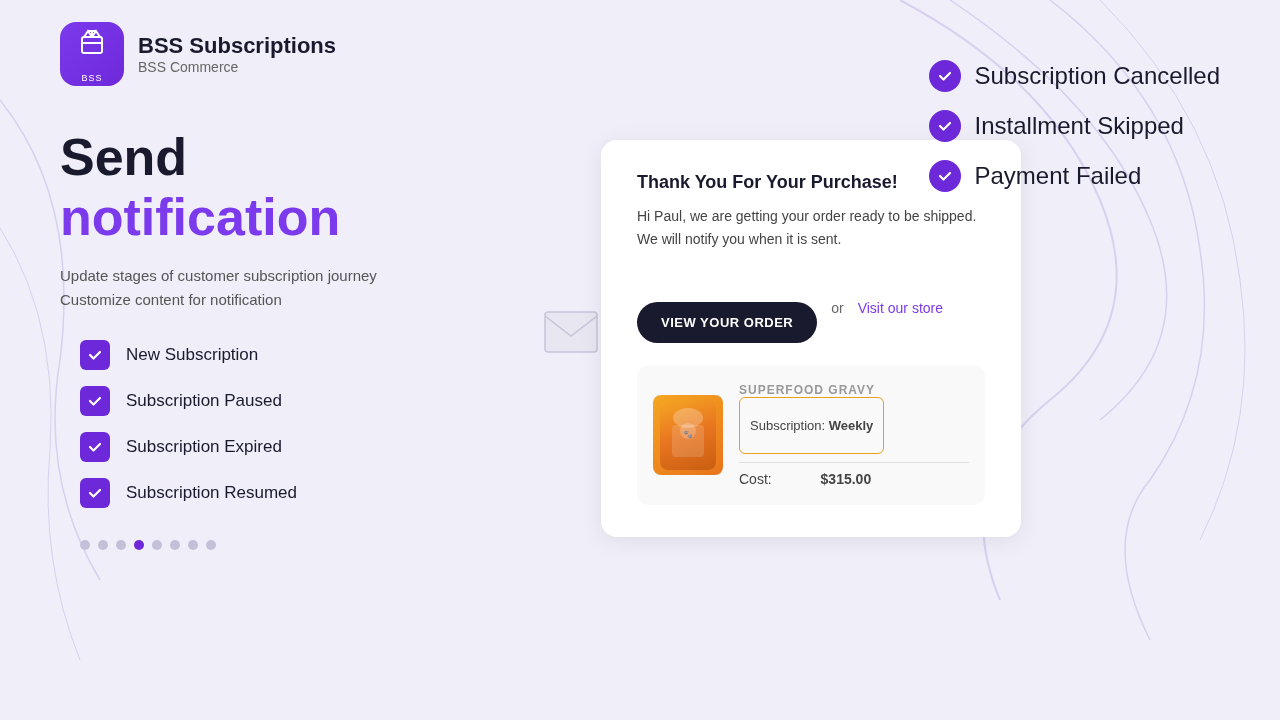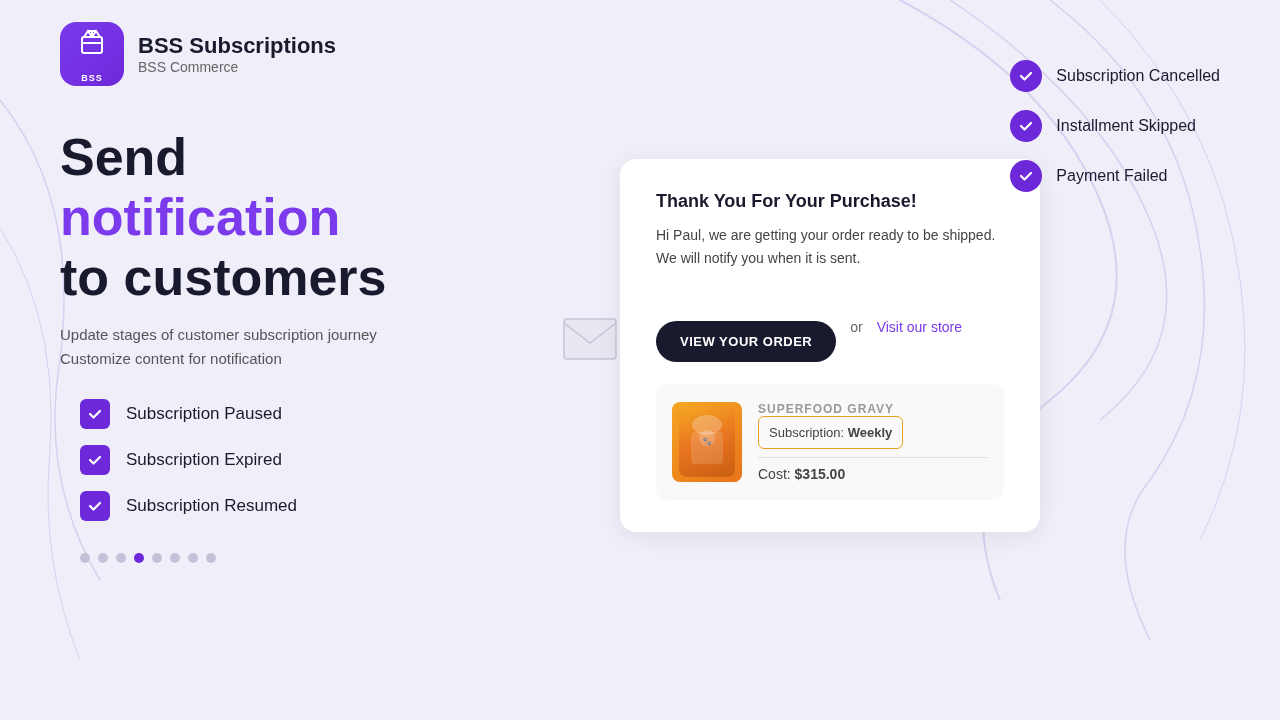--- a/index.html
+++ b/index.html
@@ -48,21 +48,21 @@
     }
 
     .logo-icon {
       width: 36px;
       height: 36px;
     }
 
     .logo-text-bss {
       color: white;
       font-size: 9px;
-      font-weight: 700;
+      font-weight: 400;
       letter-spacing: 1px;
       margin-top: 12px;
     }
 
     .brand-text {
       display: flex;
       flex-direction: column;
     }
 
     .brand-name {
@@ -102,31 +102,31 @@
       justify-content: center;
       flex-shrink: 0;
     }
 
     .notif-check svg {
       width: 16px;
       height: 16px;
     }
 
     .notif-label {
-      font-size: 16px;
+      font-size: 24px;
       color: #1a1a2e;
       font-weight: 400;
     }
 
     
     .main-content {
       display: flex;
       padding: 0 60px;
       margin-top: 20px;
-      gap: 40px;
+      gap: 21px;
     }
 
     
     .left-panel {
       flex: 0 0 460px;
     }
 
     .hero-title {
       font-size: 52px;
       font-weight: 800;
@@ -319,21 +319,21 @@
       font-size: 12px;
       font-weight: 700;
       color: #999;
       letter-spacing: 1px;
       text-transform: uppercase;
     }
 
     .product-badge {
       border: 1.5px solid #e8a020;
       border-radius: 6px;
-      padding: 8px 10px;
+      padding: 20px 10px;
       font-size: 13px;
       color: #444;
       display: inline-block;
       margin-bottom: 0;
     }
 
     .product-badge strong {
       font-weight: 700;
     }
 
@@ -343,20 +343,21 @@
       margin: 8px 0;
     }
 
     .product-cost {
       font-size: 14px;
       color: #444;
     }
 
     .product-cost strong {
       font-weight: 700;
+      margin-left: 45px;
     }
   </style>
 </head>
 <body>
 
 <svg class="bg-decoration" viewBox="0 0 1280 720" xmlns="http://www.w3.org/2000/svg">
 
   <path d="M900,0 Q1050,80 1100,200 Q1150,320 1050,400 Q950,480 1000,600" fill="none" stroke="#d8d0f0" stroke-width="2"></path>
   <path d="M950,0 Q1100,100 1150,220 Q1200,340 1100,420" fill="none" stroke="#d8d0f0" stroke-width="1.5"></path>
   <path d="M1050,0 Q1180,100 1200,250 Q1220,380 1150,480 Q1100,540 1150,640" fill="none" stroke="#d8d0f0" stroke-width="1.5"></path>
@@ -413,28 +414,35 @@
       <span class="notif-label">Payment Failed</span>
     </div>
   </div>
 
   <div class="main-content">
 
     <div class="left-panel">
       <div class="hero-title">
         <div>Send</div>
         <div class="highlight">notification</div>
-        <div>to customers</div>
       </div>
       <div class="hero-subtitle">
         <div>Update stages of customer subscription journey</div>
         <div>Customize content for notification</div>
       </div>
 
       <div class="check-list">
+        <div class="check-item">
+          <div class="check-box">
+            <svg viewBox="0 0 16 16" fill="none">
+              <path d="M3 8L6.5 11.5L13 5" stroke="white" stroke-width="2.2" stroke-linecap="round" stroke-linejoin="round"></path>
+            </svg>
+          </div>
+          <span class="check-label">New Subscription</span>
+        </div>
         <div class="check-item">
           <div class="check-box">
             <svg viewBox="0 0 16 16" fill="none">
               <path d="M3 8L6.5 11.5L13 5" stroke="white" stroke-width="2.2" stroke-linecap="round" stroke-linejoin="round"></path>
             </svg>
           </div>
           <span class="check-label">Subscription Paused</span>
         </div>
         <div class="check-item">
           <div class="check-box">

